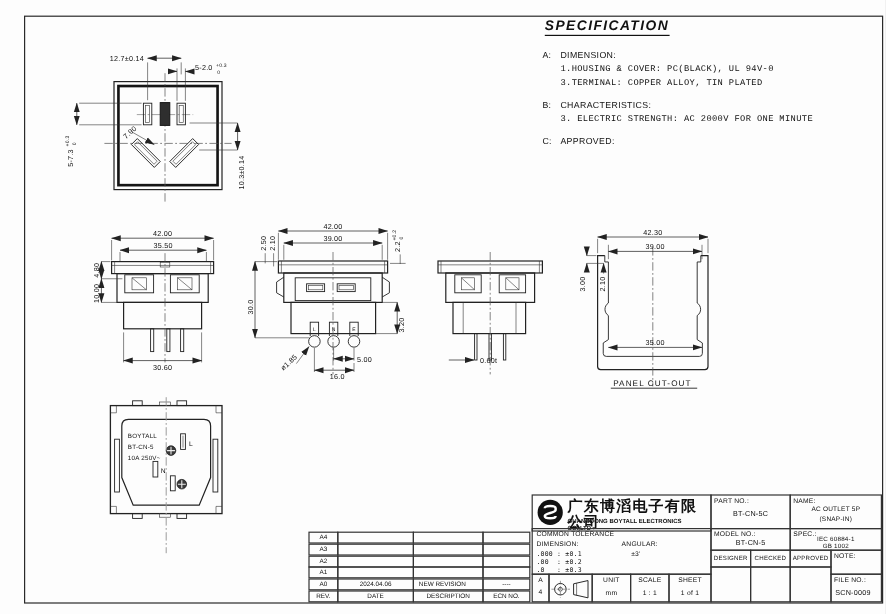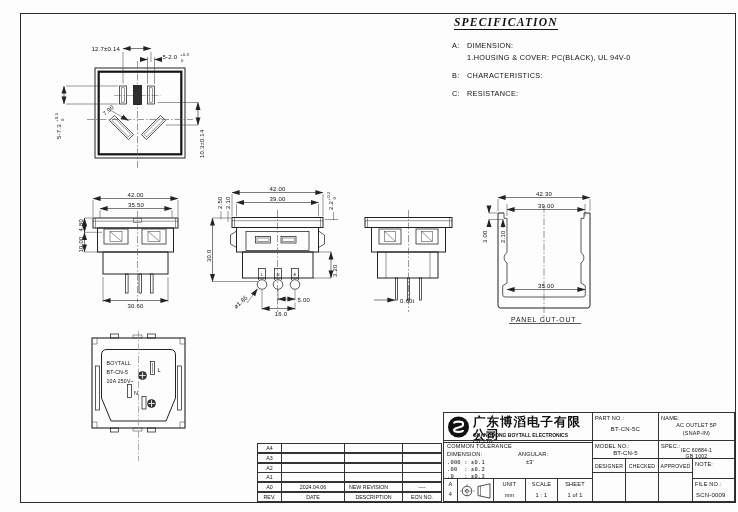--- a/index.html
+++ b/index.html
@@ -17,26 +17,26 @@
   .dl{stroke:#222;stroke-width:0.6;fill:none;}
   .cl{stroke:#555;stroke-width:0.6;stroke-dasharray:7 2 1.5 2;fill:none;}
   .clg{stroke:#999;stroke-width:0.8;stroke-dasharray:7 2 1.5 2;fill:none;}
   text.dt{font-family:"Liberation Sans",sans-serif;font-size:6px;fill:#111;letter-spacing:.2px;}
   text.dts{font-size:4.2px;}
   .mid{text-anchor:middle;}
   .end{text-anchor:end;}
 
   
   #spec{position:absolute;left:452px;top:16px;width:286px;font-size:7.3px;letter-spacing:.3px;line-height:12px;}
-  #spec .title{display:inline-block;font-family:Liberation Serif, serif;font-style:italic;font-weight:bold;
+  #spec .title{display:inline-block;font-family:Liberation Sans, sans-serif;font-style:italic;font-weight:bold;
     font-size:11.5px;letter-spacing:1.2px;border-bottom:1.2px solid #111;padding-bottom:1px;margin:0 0 10px 2px;}
   .spec-sec{margin-bottom:6px;}
   .spec-head{display:flex;}
   .spec-head .lbl{width:15px;}
-  .spec-items{padding-left:15px;}
+  .spec-items{padding-left:15px;font-family:Liberation Mono, monospace;}
 
   
   .cell{position:absolute;border:1px solid #333;box-sizing:border-box;font-size:5.6px;letter-spacing:.2px;}
   .cell .lab{position:absolute;left:2px;top:1.5px;}
   .cv{position:absolute;width:100%;text-align:center;}
   .pre{white-space:pre;font-family:"DejaVu Sans Mono",monospace;font-size:5.4px;}
   #logo-cn{font-size:12.5px;font-weight:bold;letter-spacing:1px;line-height:13px;}
   #logo-en{font-size:5.2px;font-weight:bold;letter-spacing:0;transform:scale(.96);transform-origin:left;}
   .rev-cell{position:absolute;border:1px solid #333;box-sizing:border-box;font-size:5.3px;
             display:flex;align-items:center;justify-content:center;}
@@ -302,34 +302,36 @@
 
   <div id="spec">
     <div class="title">SPECIFICATION</div>
     <div class="spec-sec">
       <div class="spec-head">
           <span class="lbl">A:</span>
           <span>DIMENSION:</span>
         </div>
       <div class="spec-items">
         <div>1.HOUSING &amp; COVER: PC(BLACK), UL 94V-0</div>
+        <div>3.TERMINAL: COPPER ALLOY, TIN PLATED</div>
       </div>
     </div>
     <div class="spec-sec">
       <div class="spec-head">
           <span class="lbl">B:</span>
           <span>CHARACTERISTICS:</span>
         </div>
       <div class="spec-items">
+        <div>3. ELECTRIC STRENGTH: AC 2000V FOR ONE MINUTE</div>
       </div>
     </div>
     <div class="spec-sec">
       <div class="spec-head">
           <span class="lbl">C:</span>
-          <span>RESISTANCE:</span>
+          <span>APPROVED:</span>
         </div>
     </div>
   </div>
 
   <div>
 
     <div class="rev-cell" style="left:257px;top:443px;width:25px;height:10px">A4</div>
     <div class="rev-cell" style="left:281px;top:443px;width:64px;height:10px"></div>
     <div class="rev-cell" style="left:344px;top:443px;width:59px;height:10px"></div>
     <div class="rev-cell" style="left:402px;top:443px;width:40px;height:10px"></div>

